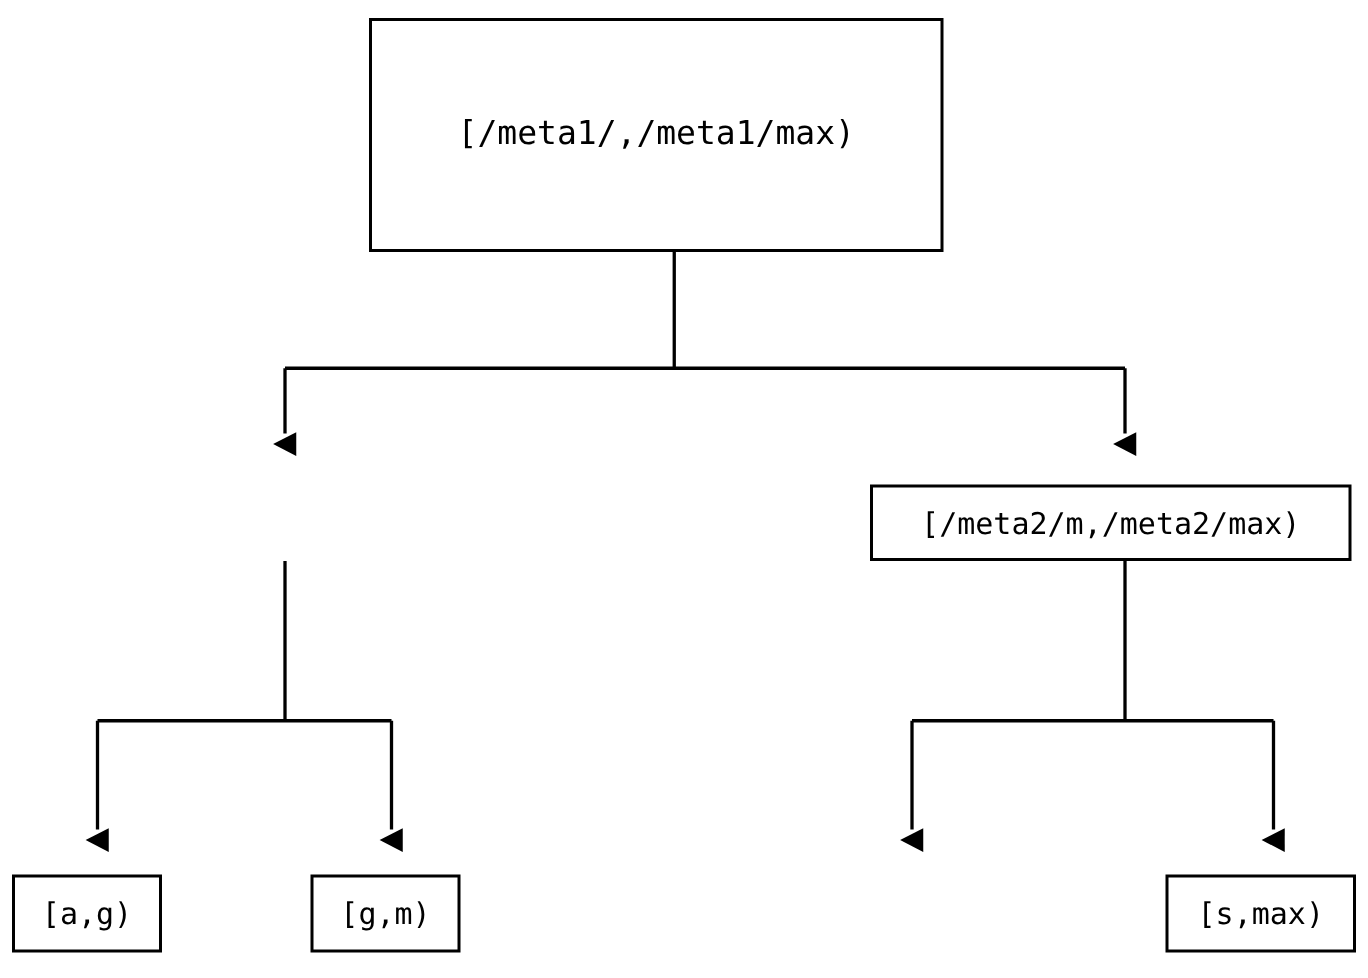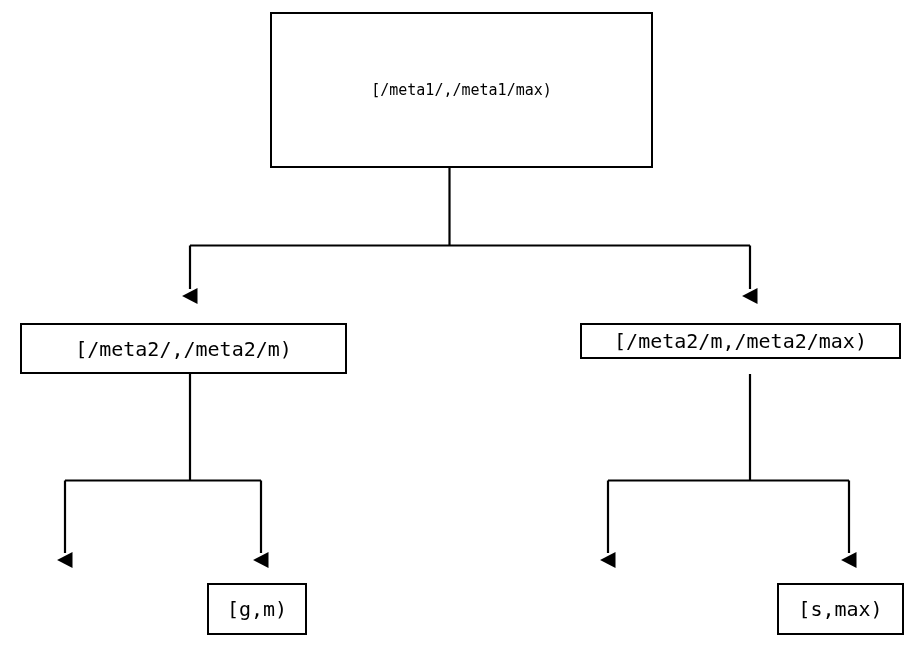--- a/index.html
+++ b/index.html
@@ -36,40 +36,40 @@
     white-space: nowrap;
     z-index: 2;
   }
   .node-label {
     display: block;
     line-height: 1;
   }
 
   
   #node-root {
-    left: 270px;
+    left: 246px;
     top: 12px;
     width: 383px;
     height: 156px;
-    font-size: 15px;
+    font-size: 22px;
   }
 
   
   #node-mid-left {
     left: 20px;
     top: 323px;
     width: 327px;
     height: 51px;
     font-size: 20px;
   }
   #node-mid-right {
     left: 580px;
     top: 323px;
     width: 321px;
-    height: 36px;
+    height: 51px;
     font-size: 20px;
   }
 
   
   .leaf-box {
     top: 583px;
     height: 52px;
     font-size: 20px;
   }
   #node-leaf-ag   { left: 8px;   width: 100px; }
@@ -105,28 +105,28 @@
       <path d="M 608 480.5 L 849 480.5"></path>
       <path d="M 608 480.5 L 608 553" marker-end="url(#arrowhead)"></path>
       <path d="M 849 480.5 L 849 553" marker-end="url(#arrowhead)"></path>
     </g>
   </svg>
 
   <div class="node-box" id="node-root">
     <span class="node-label">[/meta1/,/meta1/max)</span>
   </div>
 
-  <div class="node-box" id="node-mid-left">
-    <span class="node-label">[/meta2/,/meta2/m)</span>
-  </div>
 
   <div class="node-box" id="node-mid-right">
     <span class="node-label">[/meta2/m,/meta2/max)</span>
   </div>
 
+  <div class="node-box leaf-box" id="node-leaf-ag">
+    <span class="node-label">[a,g)</span>
+  </div>
 
   <div class="node-box leaf-box" id="node-leaf-gm">
     <span class="node-label">[g,m)</span>
   </div>
 
 
   <div class="node-box leaf-box" id="node-leaf-smax">
     <span class="node-label">[s,max)</span>
   </div>
 

